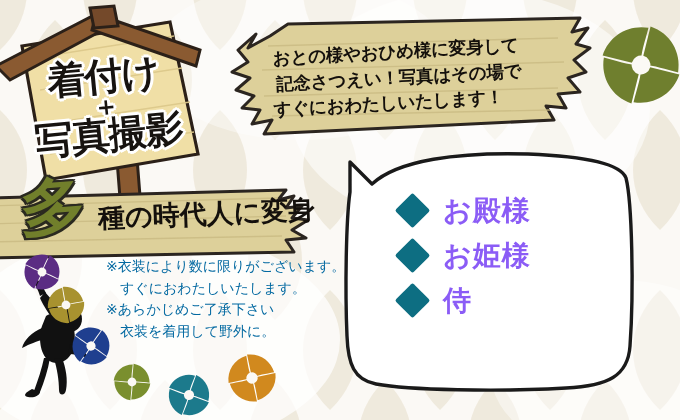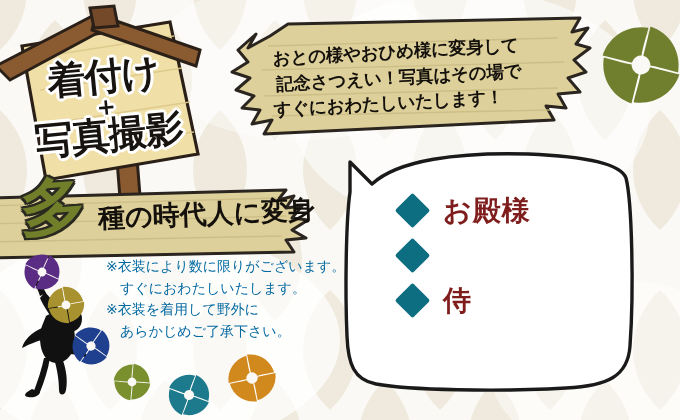--- a/index.html
+++ b/index.html
@@ -74,21 +74,21 @@
   #callout{position:absolute;left:338px;top:140px;width:300px;height:255px;}
   #callout-list{
     position:absolute;left:62px;top:48px;width:230px;
   }
   .li-row{display:flex;align-items:center;height:45px;}
   .li-diamond{
     width:25px;height:25px;background:#0d6e82;margin-right:18px;flex:0 0 auto;
     transform:rotate(45deg);border-radius:2px;
   }
   .li-label{
-    font-size:28px;font-weight:700;color:#7f1d1d;line-height:1;letter-spacing:1px;
+    font-size:28px;font-weight:700;color:#8b5cf6;line-height:1;letter-spacing:1px;
   }
 
   
   .shuriken{position:absolute;}
   #ninja{position:absolute;left:12px;top:258px;width:86px;height:140px;}
 </style>
 </head>
 <body>
 
 <div id="stage">
@@ -233,20 +233,21 @@
                C16 240, 10 224, 9 196
                C7 150, 8 80, 12 52 Z" fill="#ffffff" stroke="#1a1a1a" stroke-width="3.4" stroke-linejoin="round"></path>
     </svg>
     <div id="callout-list">
       <div class="li-row">
         <span class="li-diamond"></span>
         <span class="li-label">お殿様</span>
       </div>
       <div class="li-row">
         <span class="li-diamond"></span>
+        <span class="li-label">お姫様</span>
       </div>
       <div class="li-row">
         <span class="li-diamond"></span>
         <span class="li-label">侍</span>
       </div>
     </div>
   </div>
 
   <div id="banner-mid">
     <svg width="380" height="76" viewBox="0 0 380 76">
@@ -259,22 +260,22 @@
         <path d="M0 56 L296 50"></path>
       </g>
     </svg>
     <div id="banner-mid-kanji">多</div>
     <div id="banner-mid-text">種の時代人に変身</div>
   </div>
 
   <div id="notes">
     <div>※衣装により数に限りがございます。</div>
     <div class="indent">すぐにおわたしいたします。</div>
-    <div>※衣装を着用して野外に</div>
-    <div class="indent">あらかじめご了承下さい。</div>
+    <div>※あらかじめご了承下さい</div>
+    <div class="indent">衣装を着用して野外に。</div>
   </div>
 
   <svg id="ninja" viewBox="0 0 86 140">
     <g fill="#111111">
 
       <path d="M28 38 C26 32, 24 28, 22 25 C20 22, 22 19, 25 21 C28 24, 31 29, 34 35 Z"></path>
       <path d="M33 34 C38 40, 44 46, 48 52 L40 60 C35 53, 30 45, 28 40 Z"></path>
 
       <path d="M52 48 C62 46, 70 52, 70 61 C70 70, 62 76, 53 74 C46 72, 44 64, 46 56 Z"></path>
 

